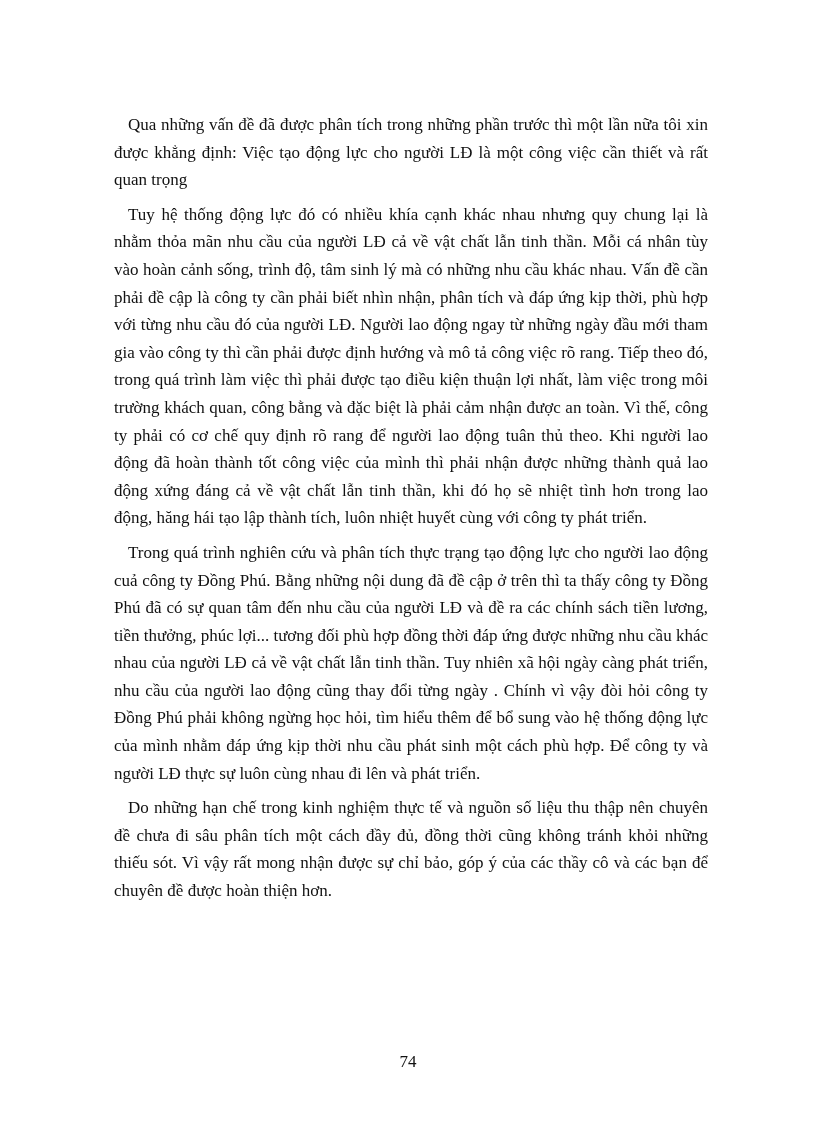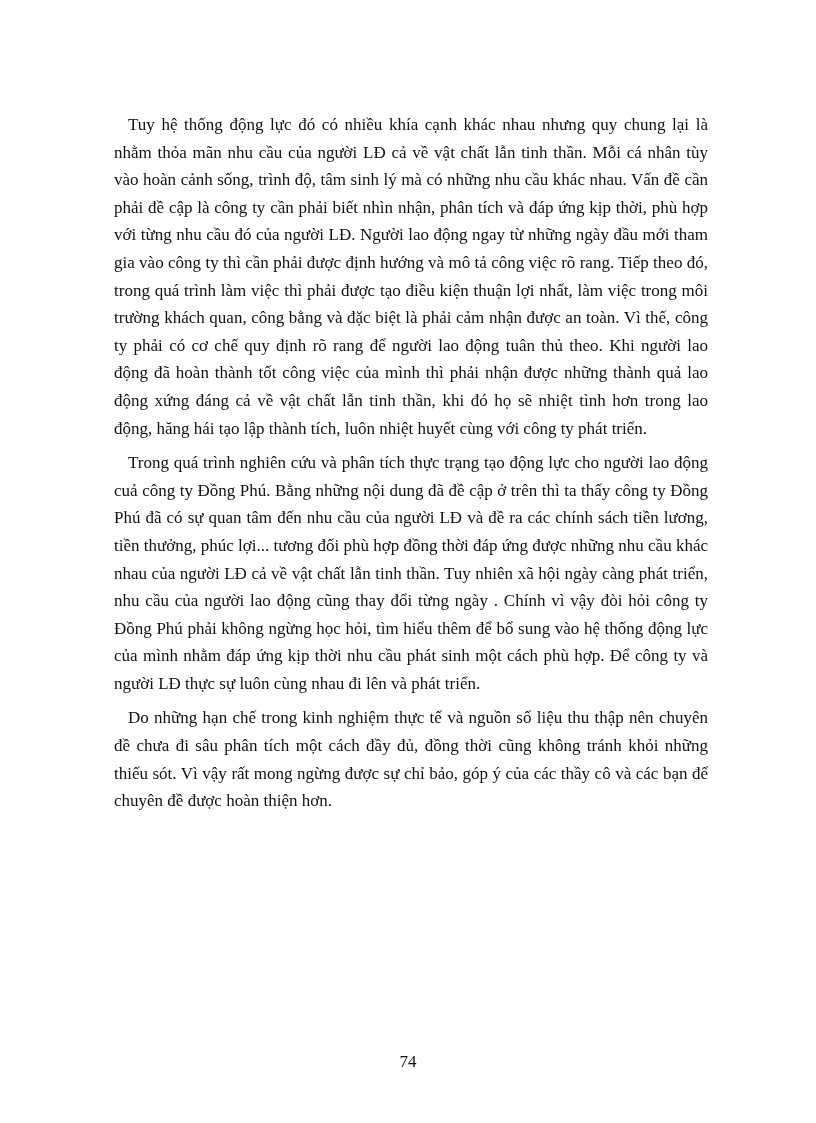--- a/index.html
+++ b/index.html
@@ -23,18 +23,19 @@
     text-align: center;
     font-family: "Liberation Serif", "DejaVu Serif", serif;
     font-size: 17px;
     color: #111111;
   }
 </style>
 </head>
 <body>
 
 <div class="page">
+  <p class="para">Qua những vấn đề đã được phân tích trong những phần trước thì một lần nữa tôi xin được khẳng định: Việc tạo động lực cho người LĐ là một công việc cần thiết và rất quan trọng</p>
   <p class="para">Tuy hệ thống động lực đó có nhiều khía cạnh khác nhau nhưng quy chung lại là nhằm thỏa mãn nhu cầu của người LĐ cả về vật chất lẫn tinh thần. Mỗi cá nhân tùy vào hoàn cảnh sống, trình độ, tâm sinh lý mà có những nhu cầu khác nhau. Vấn đề cần phải đề cập là công ty cần phải biết nhìn nhận, phân tích và đáp ứng kịp thời, phù hợp với từng nhu cầu đó của người LĐ. Người lao động ngay từ những ngày đầu mới tham gia vào công ty thì cần phải được định hướng và mô tả công việc rõ rang. Tiếp theo đó, trong quá trình làm việc thì phải được tạo điều kiện thuận lợi nhất, làm việc trong môi trường khách quan, công bằng và đặc biệt là phải cảm nhận được an toàn. Vì thế, công ty phải có cơ chế quy định rõ rang để người lao động tuân thủ theo. Khi người lao động đã hoàn thành tốt công việc của mình thì phải nhận được những thành quả lao động xứng đáng cả về vật chất lẫn tinh thần, khi đó họ sẽ nhiệt tình hơn trong lao động, hăng hái tạo lập thành tích, luôn nhiệt huyết cùng với công ty phát triển.</p>
   <p class="para">Trong quá trình nghiên cứu và phân tích thực trạng tạo động lực cho người lao động cuả công ty Đồng Phú. Bằng những nội dung đã đề cập ở trên thì ta thấy công ty Đồng Phú đã có sự quan tâm đến nhu cầu của người LĐ và đề ra các chính sách tiền lương, tiền thưởng, phúc lợi... tương đối phù hợp đồng thời đáp ứng được những nhu cầu khác nhau của người LĐ cả về vật chất lẫn tinh thần. Tuy nhiên xã hội ngày càng phát triển, nhu cầu của người lao động cũng thay đổi từng ngày . Chính vì vậy đòi hỏi công ty Đồng Phú phải không ngừng học hỏi, tìm hiểu thêm để bổ sung vào hệ thống động lực của mình nhằm đáp ứng kịp thời nhu cầu phát sinh một cách phù hợp. Để công ty và người LĐ thực sự luôn cùng nhau đi lên và phát triển.</p>
-  <p class="para">Do những hạn chế trong kinh nghiệm thực tế và nguồn số liệu thu thập nên chuyên đề chưa đi sâu phân tích một cách đầy đủ, đồng thời cũng không tránh khỏi những thiếu sót. Vì vậy rất mong ngừng được sự chỉ bảo, góp ý của các thầy cô và các bạn để chuyên đề được hoàn thiện hơn.</p>
+  <p class="para">Do những hạn chế trong kinh nghiệm thực tế và nguồn số liệu thu thập nên chuyên đề chưa đi sâu phân tích một cách đầy đủ, đồng thời cũng không tránh khỏi những thiếu sót. Vì vậy rất mong nhận được sự chỉ bảo, góp ý của các thầy cô và các bạn để chuyên đề được hoàn thiện hơn.</p>
 </div>
 
 <div class="page-number">74</div>
 
 </body></html>

